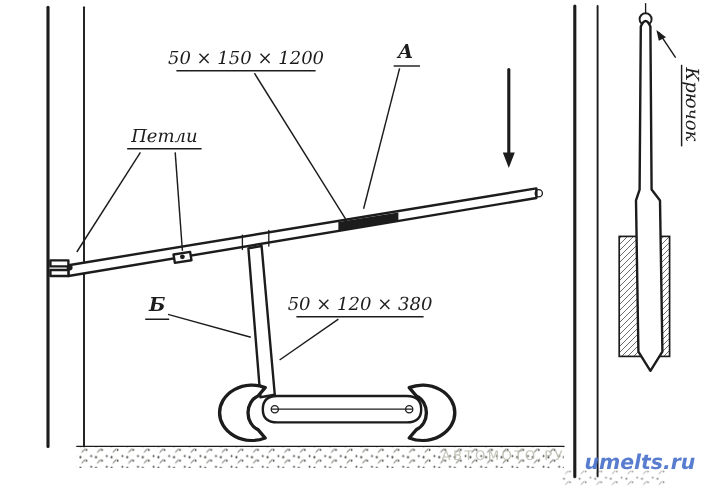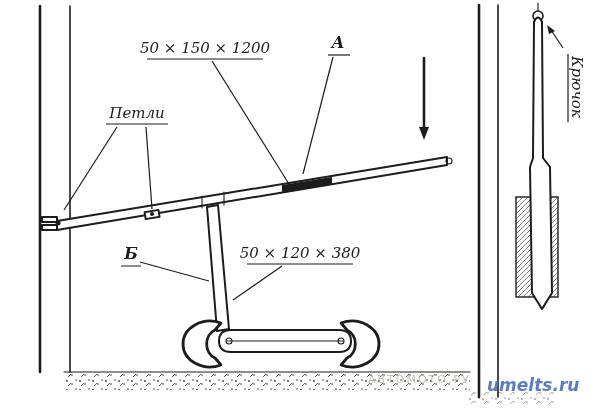--- a/index.html
+++ b/index.html
@@ -7,21 +7,20 @@
     --accent:#4a72cc;
     --faint:#b9b9ac;
   }
   html,body{margin:0;padding:0;background:#fff;}
   .stage{
     position:relative;
     width:600px;height:419px;
     background:#ffffff;
     overflow:hidden;
     font-family:"DejaVu Serif", serif;
-    border-radius:14px;
   }
   svg{display:block;}
   .ln{stroke:var(--ink);stroke-width:1.6;fill:none;stroke-linecap:round;}
   .thin{stroke-width:1.1;}
   .thick{stroke-width:2.6;}
   .shape{fill:#ffffff;stroke:var(--ink);stroke-width:2;stroke-linejoin:round;}
   .shape3{fill:#ffffff;stroke:var(--ink);stroke-width:2.8;stroke-linejoin:round;}
   .solid{fill:var(--ink);stroke:none;}
   .leader{stroke:var(--ink);stroke-width:1.2;fill:none;}
   .lbl{font:italic 15px "DejaVu Serif", serif;fill:var(--ink);}

